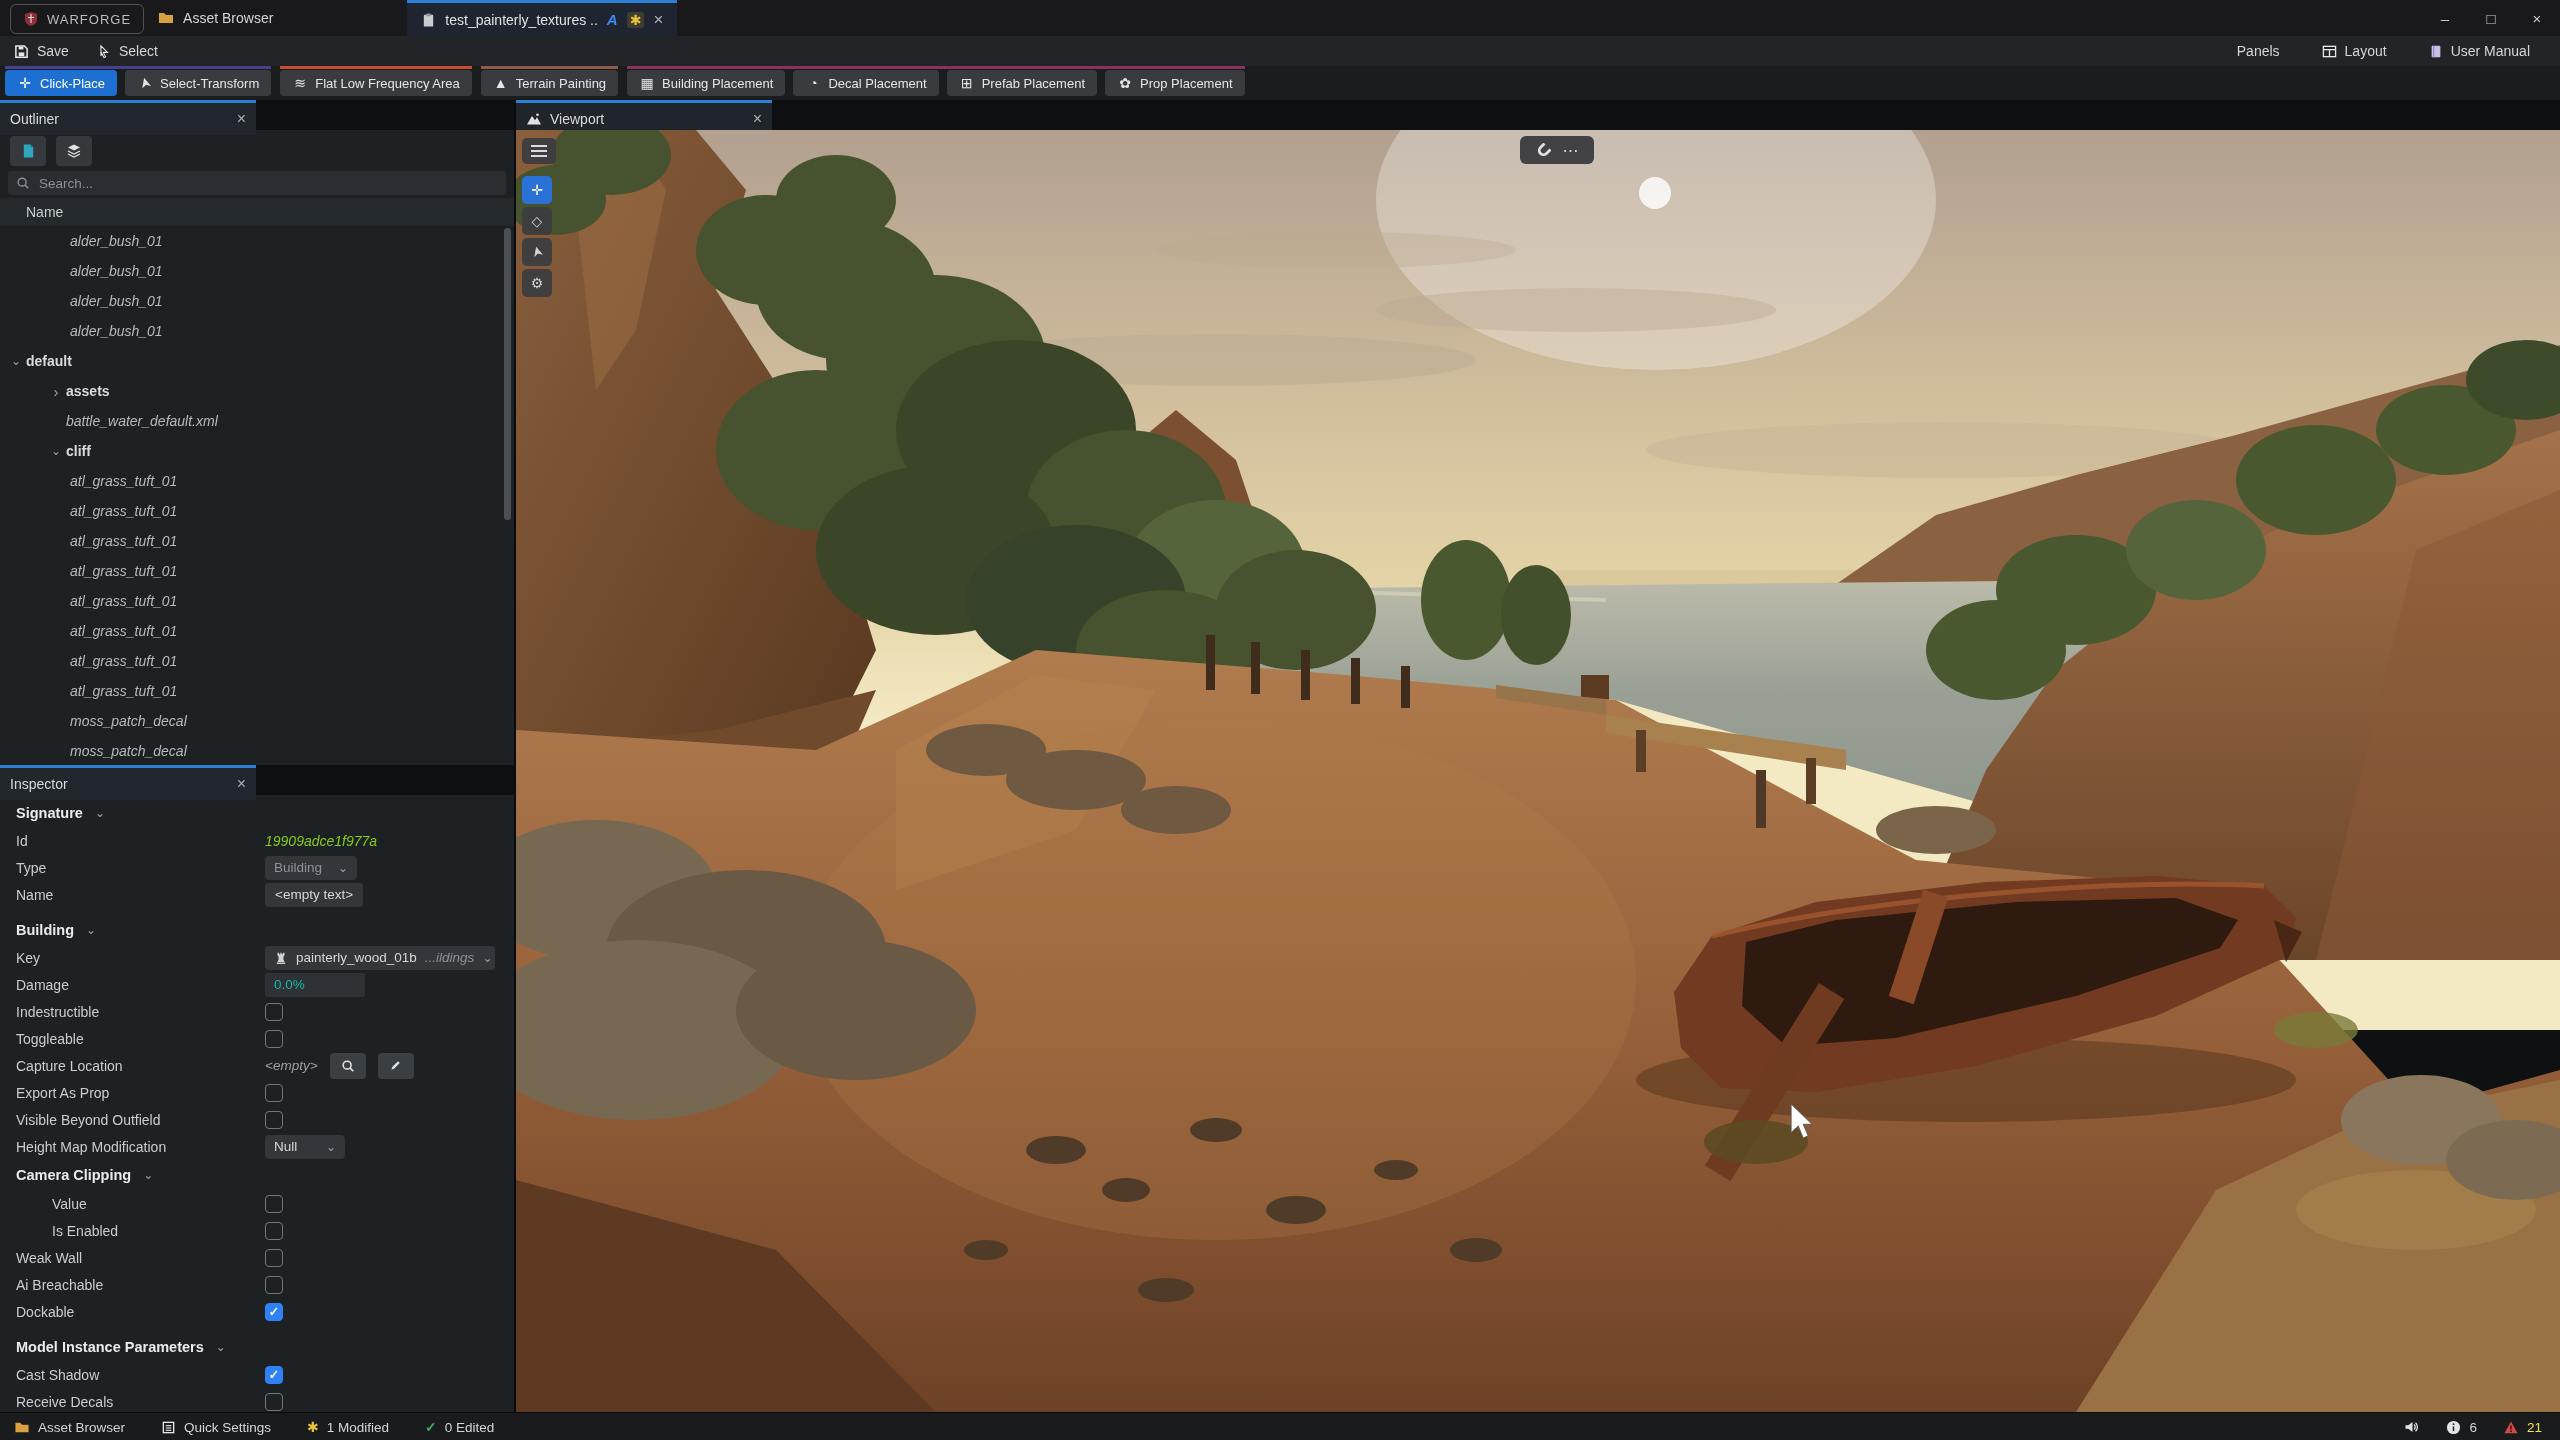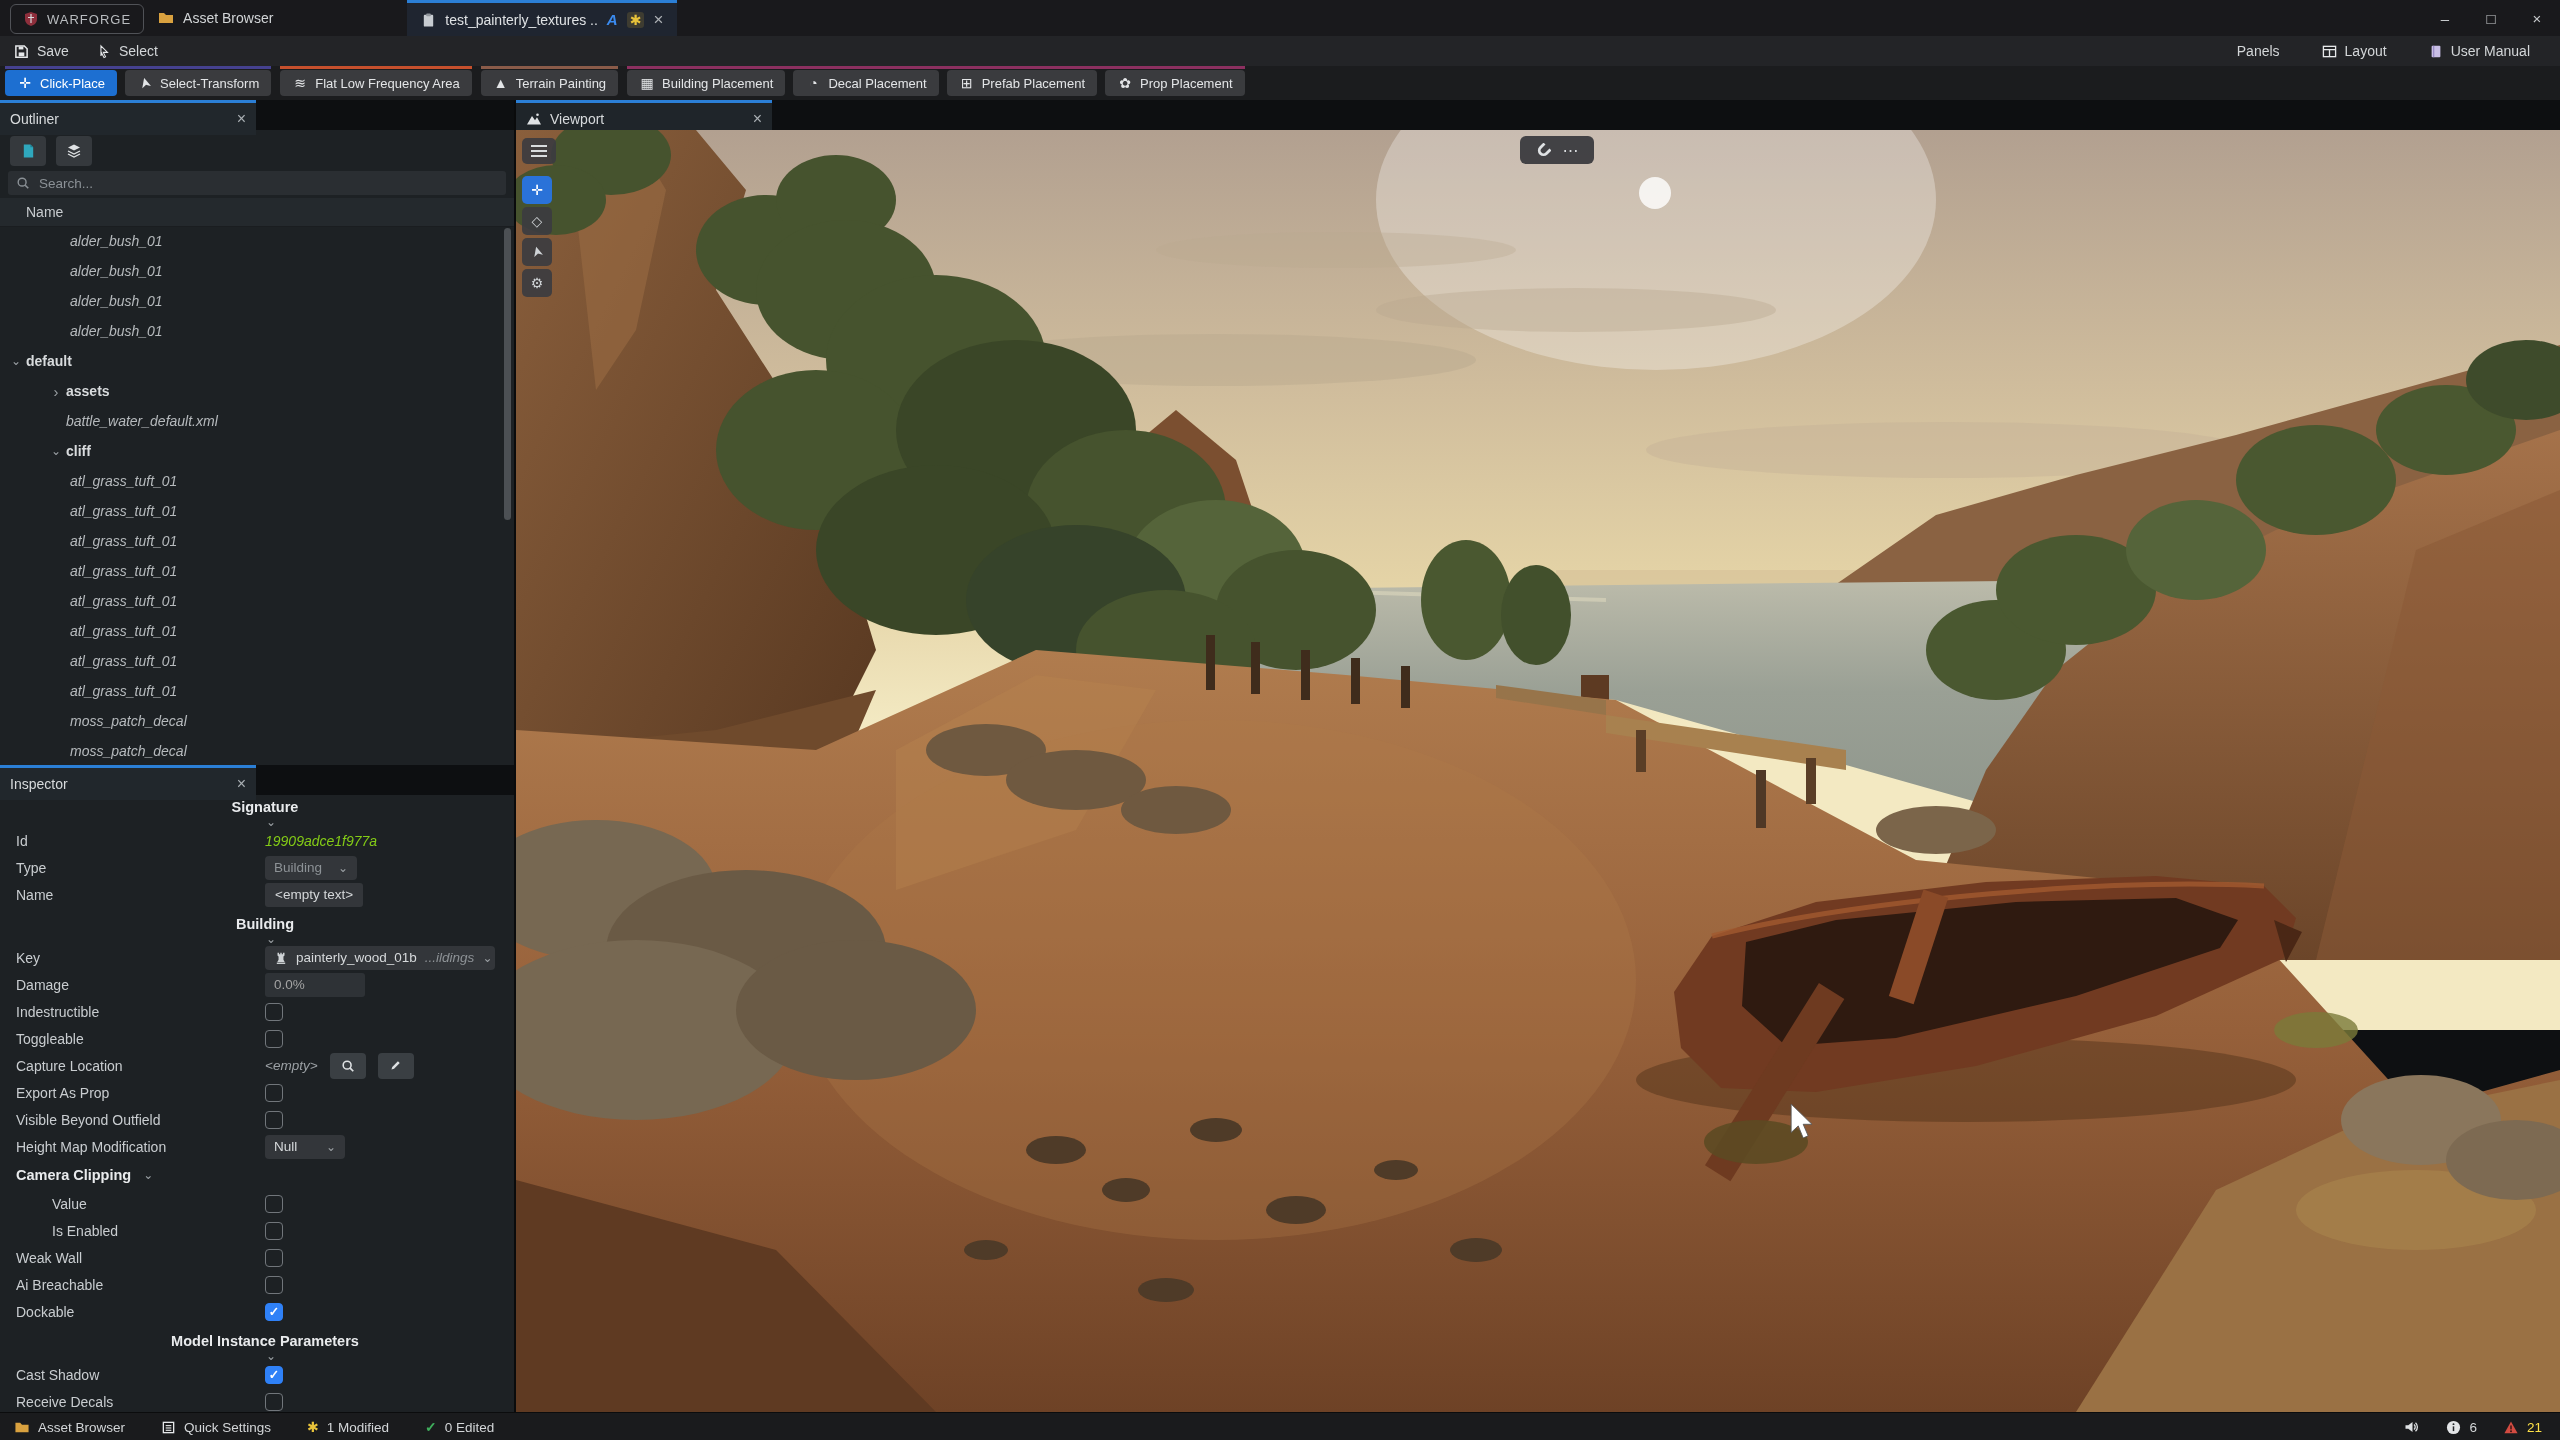--- a/index.html
+++ b/index.html
@@ -51,39 +51,39 @@
   .d0{padding-left:6px;}.d1{padding-left:46px;}.d2{padding-left:50px;}
   .italic .tlabel{font-style:italic;}
   .bold .tlabel{font-weight:bold;color:#d8dbdd;}
   .ol-scrollbar{position:absolute;right:3px;top:128px;width:7px;height:292px;background:#4c5054;border-radius:4px;}
   
   #inspector{left:0;top:765px;width:514px;height:647px;overflow:hidden;}
   #insp-rows{position:absolute;top:30px;left:0;right:0;bottom:0;overflow:hidden;}
   .insp-row{position:relative;display:flex;align-items:center;height:27px;padding-left:16px;box-sizing:border-box;font-size:14px;color:#c9cdd0;}
   .row-label{white-space:nowrap;}
   .sec-chev{display:none;margin-left:12px;color:#9aa0a4;font-size:12px;}
-  .type-section{height:32px;padding-top:4px;flex-direction:column;}
+  .type-section{height:32px;padding-top:4px;}
   .type-section.gap-top{height:36px;padding-top:8px;}
   .type-section .row-label,.type-subsection .row-label{font-weight:bold;color:#e9ebed;font-size:14.5px;}
   .type-subsection{height:30px;}
   .type-section .sec-chev,.type-subsection .sec-chev{display:inline;}
   .indent-1{padding-left:52px;}
   .ctl{display:none;position:absolute;left:265px;align-items:center;}
   .type-value .ctl-value{display:block;}
   .orange .ctl-value{color:#84cc16;font-style:italic;}
   .ctl-dropdown{height:24px;background:#33363a;border-radius:4px;padding:0 9px;gap:8px;font-size:13.5px;color:#d6d9db;min-width:62px;}
   .type-dropdown .ctl-dropdown{display:inline-flex;}
   .disabled .dd-value{color:#8d9296;}
   .dd-icon{display:none;}
   .with-icon .dd-icon{display:inline-flex;}
   .wide .ctl-dropdown{width:212px;}
   .dd-suffix{font-style:italic;color:#8d9296;}
   .dd-chev{margin-left:auto;color:#9ba0a4;font-size:12px;}
   .dd-chev::after{content:"⌄";}
-  .ctl-input{height:24px;width:82px;background:#2e3236;border-radius:3px;padding:0 9px;font-size:13.5px;color:#a3a3a3;}
+  .ctl-input{height:24px;width:82px;background:#2e3236;border-radius:3px;padding:0 9px;font-size:13.5px;color:#14b8a6;}
   .type-input .ctl-input{display:flex;}
   .ctl-button{height:24px;background:#33363a;border-radius:3px;padding:0 10px;font-size:13.5px;color:#d4d7d9;}
   .type-button .ctl-button{display:inline-flex;}
   .ctl-capture{gap:12px;color:#9ba0a4;}
   .type-capture .ctl-capture{display:inline-flex;}
   .cap-empty{font-style:italic;font-size:13.5px;}
   .cap-btn{width:36px;height:26px;background:#3a3f43;border-radius:4px;display:flex;align-items:center;justify-content:center;color:#dfe2e4;}
   .ctl-checkbox{width:18px;height:18px;border:1.5px solid #71767b;border-radius:4px;justify-content:center;box-sizing:border-box;}
   .type-checkbox .ctl-checkbox{display:flex;}
   .checked .ctl-checkbox{background:#2f81f7;border-color:#2f81f7;}

